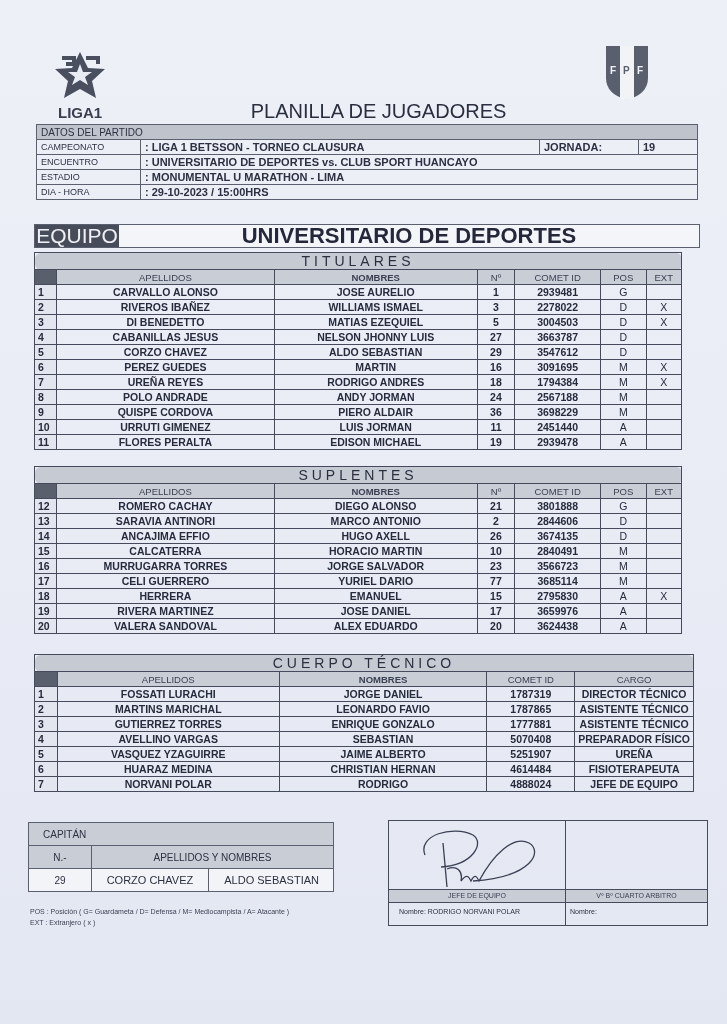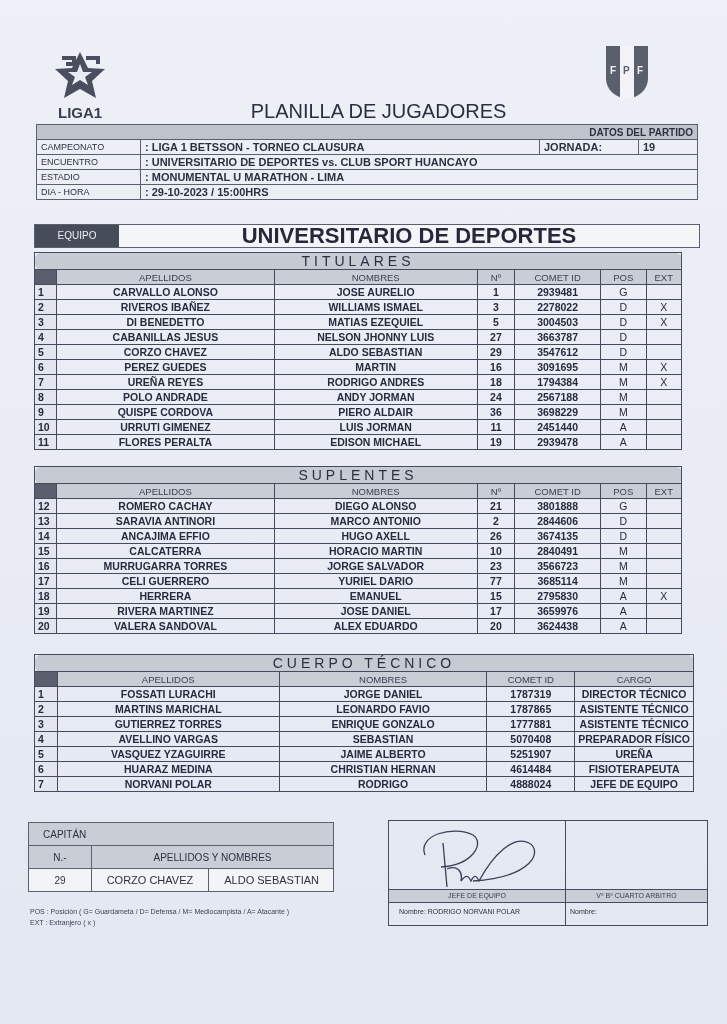--- a/index.html
+++ b/index.html
@@ -5,34 +5,34 @@
   html,body{margin:0;padding:0;}
   body{width:727px;height:1024px;background:#e4e8f2;font-family:"Liberation Sans",sans-serif;color:#1f2433;position:relative;overflow:hidden;}
   .page{position:absolute;left:0;top:0;width:727px;height:1024px;background:linear-gradient(180deg,#eef0f7 0%,#e9ecf5 50%,#e3e7f1 100%);}
   .logo-liga{position:absolute;left:52px;top:48px;width:60px;height:72px;}
   .logo-liga .txt{position:absolute;left:6px;top:56px;font-weight:bold;font-size:15px;letter-spacing:0px;color:#3a3f50;}
   .logo-fpf{position:absolute;left:604px;top:44px;width:46px;height:58px;}
   .title{position:absolute;left:0;width:727px;top:100px;text-align:center;font-size:20px;font-weight:normal;color:#2a2f40;padding-left:30px;box-sizing:border-box;}
   table{border-collapse:collapse;}
   .match{position:absolute;left:36px;top:124px;width:662px;font-size:10px;}
   .match td{border:1px solid #5a6070;height:14px;padding:0 4px;color:#2b3042;}
-  .match .hdr{background:#bfc3cc;text-align:right;font-size:10px;font-weight:bold;}
+  .match .hdr{background:#bfc3cc;text-align:left;font-size:10px;}
   .match .lbl{width:95px;font-size:9px;}
   .match .val{font-size:11px;font-weight:bold;}
   .equipo{position:absolute;left:34px;top:224px;width:664px;height:22px;border:1px solid #5a6070;background:#f4f5f9;}
-  .equipo .tag{position:absolute;left:0;top:0;width:84px;height:22px;background:#474c5a;color:#f0f0f4;font-size:10px;line-height:22px;text-align:center;}
+  .equipo .tag{position:absolute;left:0;top:0;width:84px;height:22px;background:#474c5a;color:#f0f0f4;font-size:21px;line-height:22px;text-align:center;}
   .equipo .name{position:absolute;left:84px;right:0;top:0;text-align:center;font-size:22px;font-weight:bold;line-height:22px;color:#24283a;}
   .sec{position:absolute;left:34px;width:648px;font-size:10px;}
   .sec td{border:1px solid #454b5c;height:14px;padding:0 2px;text-align:center;font-weight:bold;color:#262b3d;font-size:10.5px;}
   .sec .band td{background:#c6cad3;font-size:14px;letter-spacing:4px;font-weight:normal;color:#2a2f40;height:15px;border-radius:6px;}
   .sec .colh td{background:#c9cdd6;font-weight:normal;font-size:9.5px;color:#3a3f52;}
   .sec .colh td.corner{background:#5a5f6d;}
   .sec td.idx{width:16px;text-align:left;padding-left:3px;background:#e3e6ee;}
   .sec td.ape{width:210px;}
-  .sec td.nom{width:196px;}
+  .sec td.nom{width:196px;font-weight:bold;}
   .sec td.num{width:32px;}
   .sec td.comet{width:80px;}
   .sec td.pos{width:40px;font-weight:normal;}
   .sec td.ext{width:30px;font-weight:normal;}
   .sec td.cometc{width:80px;}
   .sec td.cargo{width:110px;}
   .cap{position:absolute;left:28px;top:822px;width:306px;font-size:10px;}
   .cap td{border:1px solid #5a6070;height:22px;padding:0 14px;color:#2b3042;}
   .cap .h td{background:#c9cdd6;}
   .legend{position:absolute;left:30px;top:906px;font-size:7px;color:#3a3f55;line-height:11px;}

